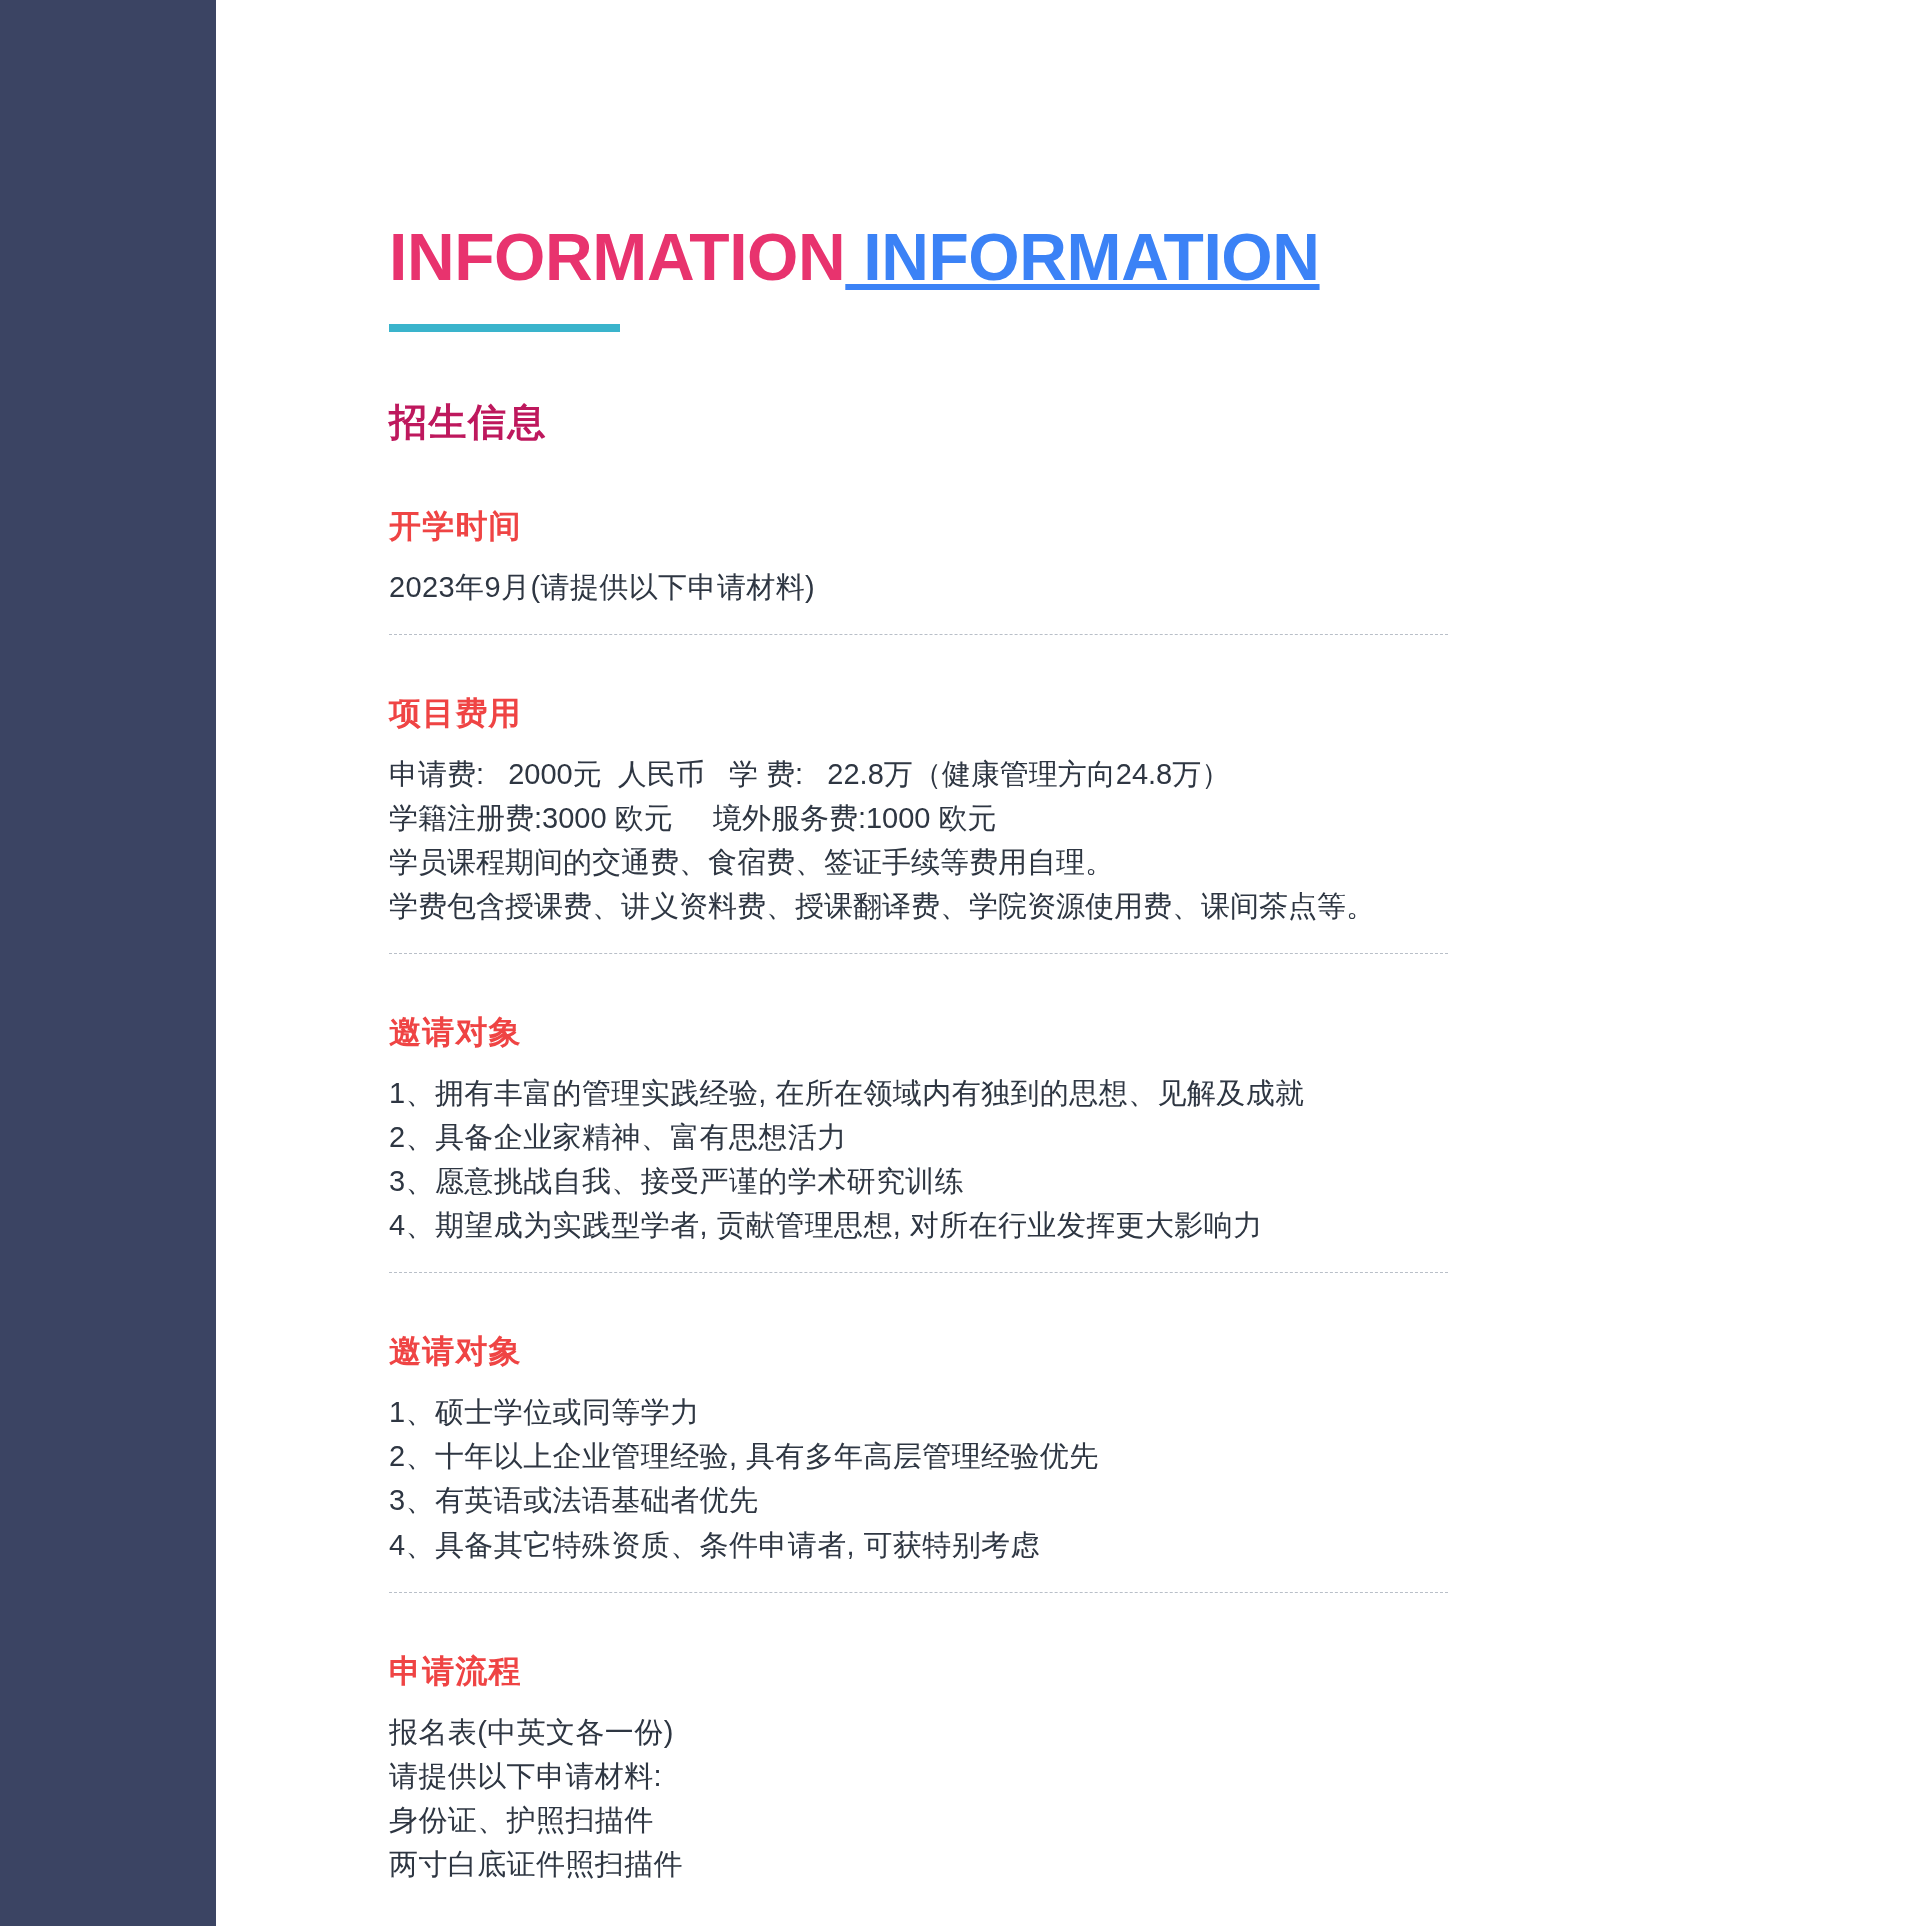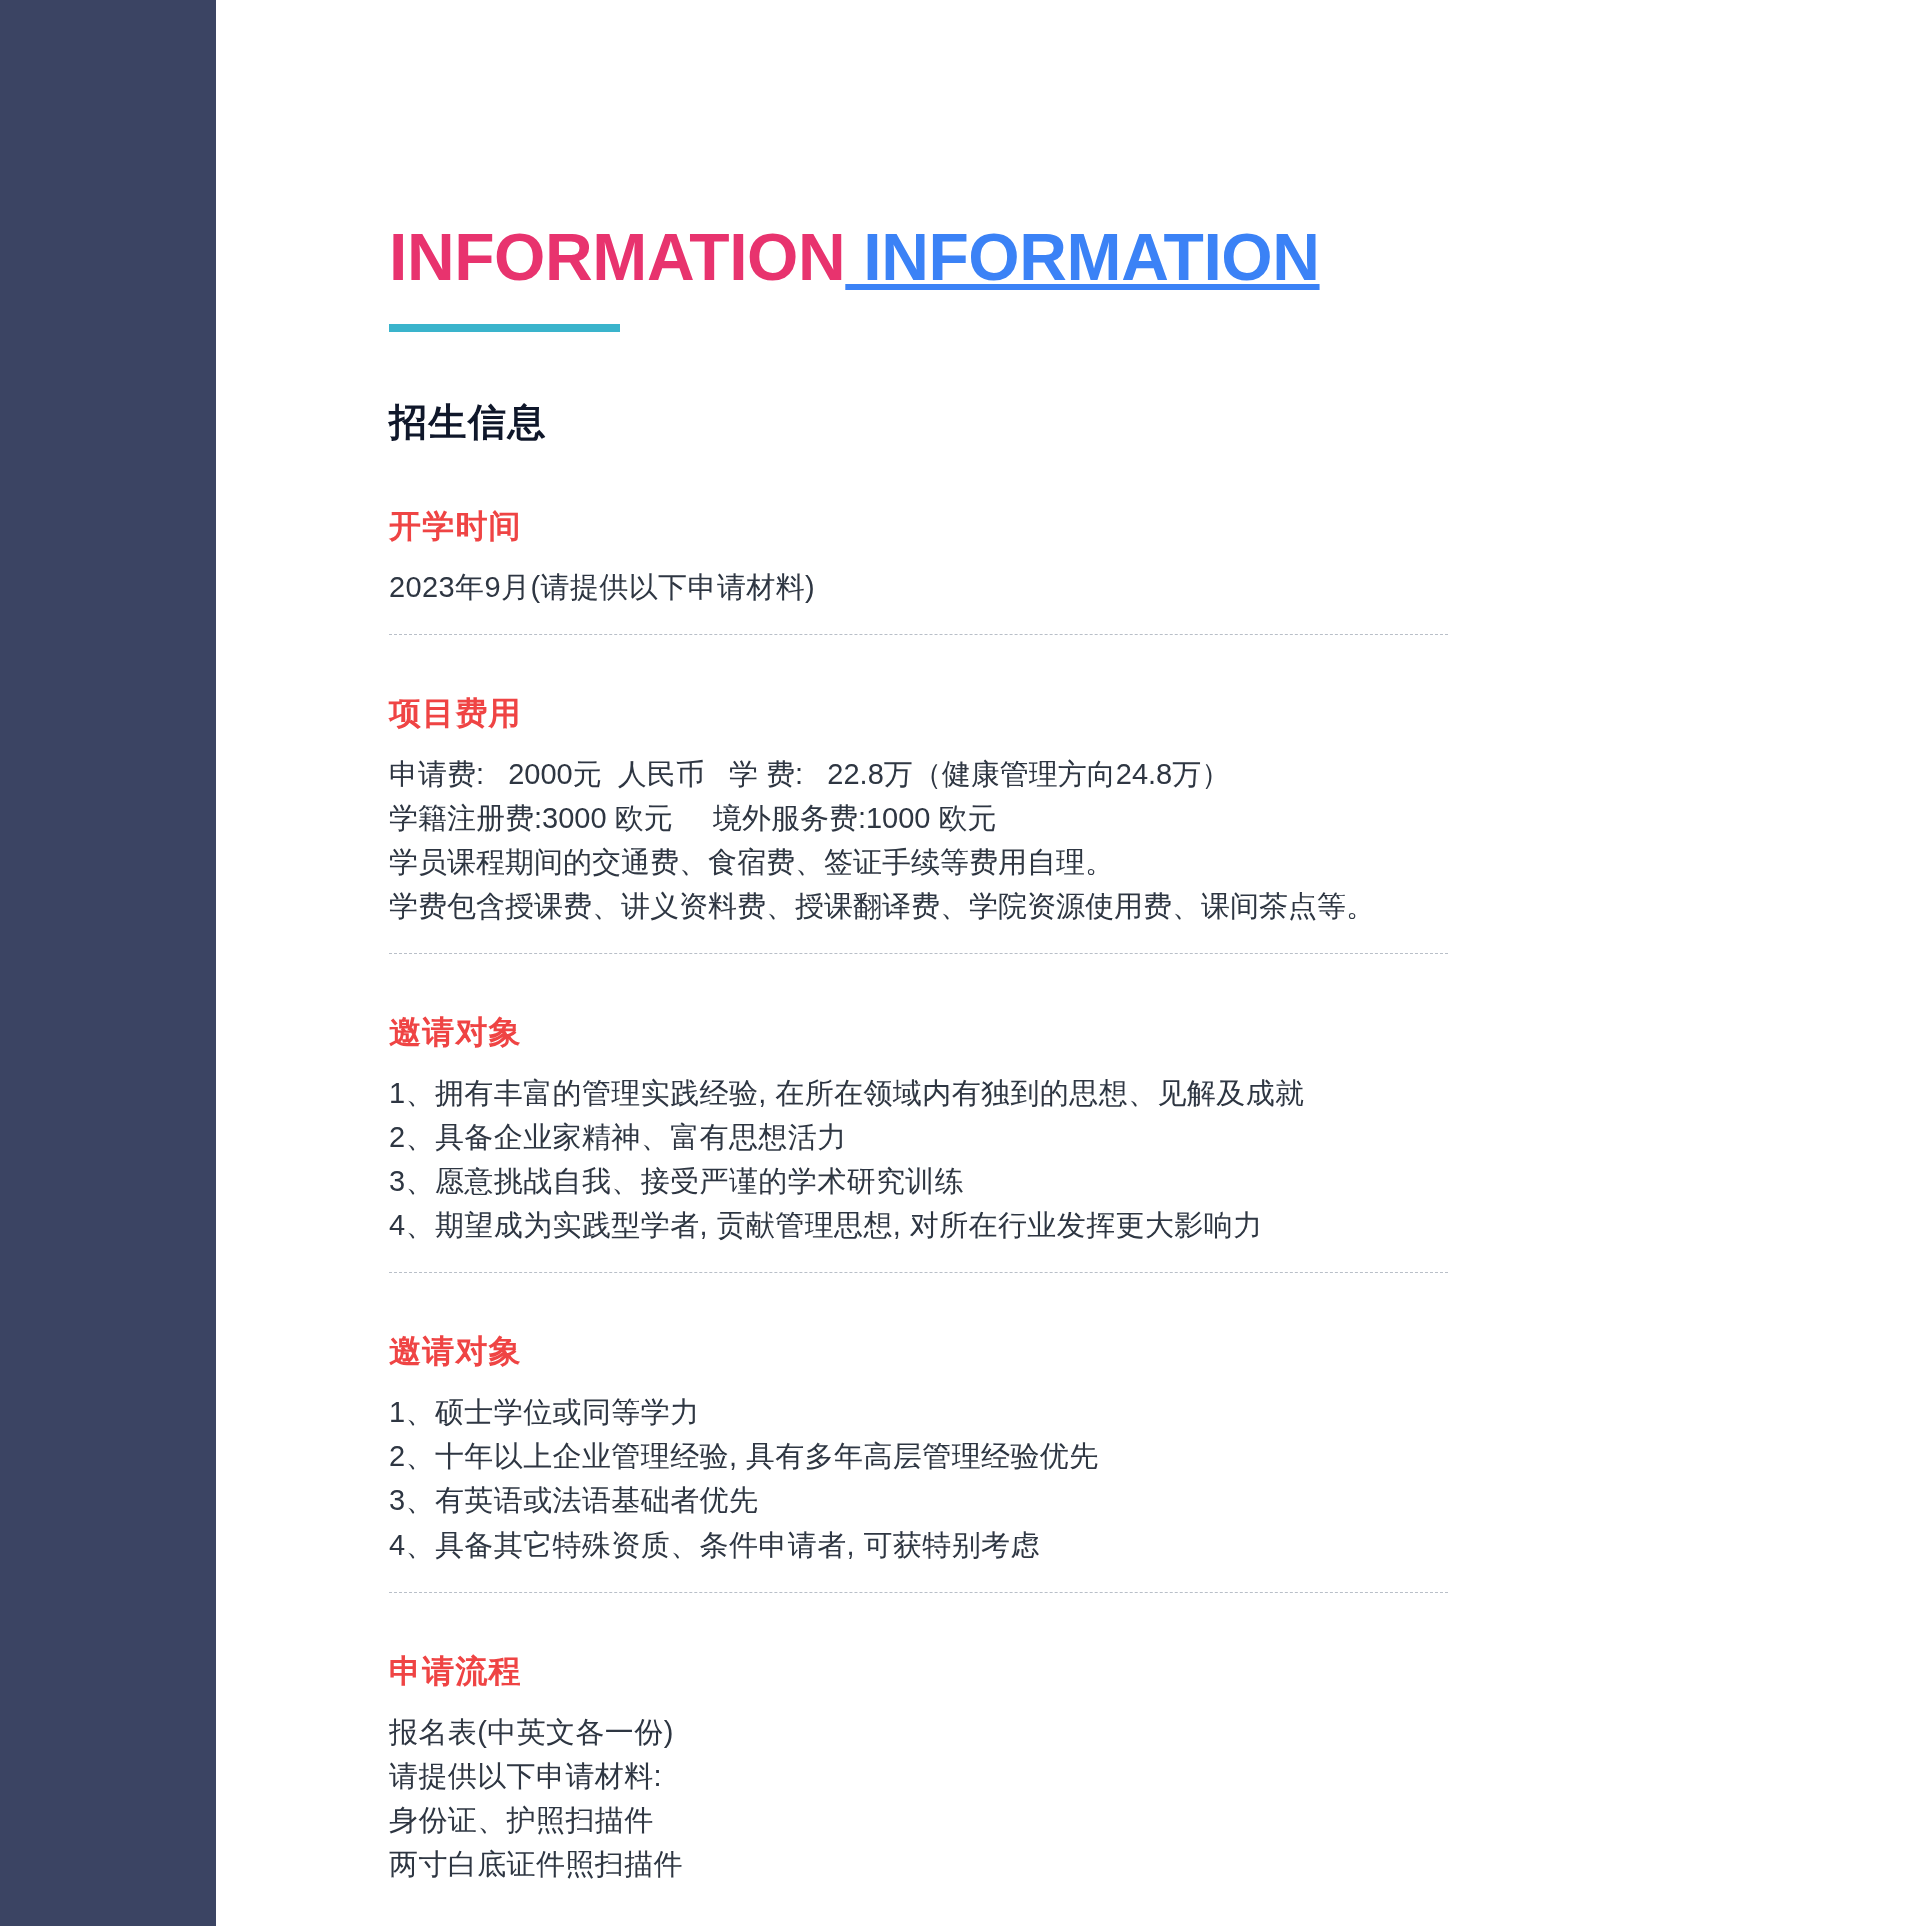--- a/index.html
+++ b/index.html
@@ -63,21 +63,21 @@
     margin-top: 32px;
     width: 231px;
     height: 7.3px;
     background: #3ab4cc;
   }
 
   .subtitle {
     margin-top: 65px;
     font-size: 38px;
     font-weight: bold;
-    color: #0f172a;
+    color: #be185d;
     letter-spacing: 1.5px;
   }
 
   .section {
     margin-top: 57px;
   }
   .section-head {
     font-size: 32px;
     font-weight: bold;
     color: #ef4444;

